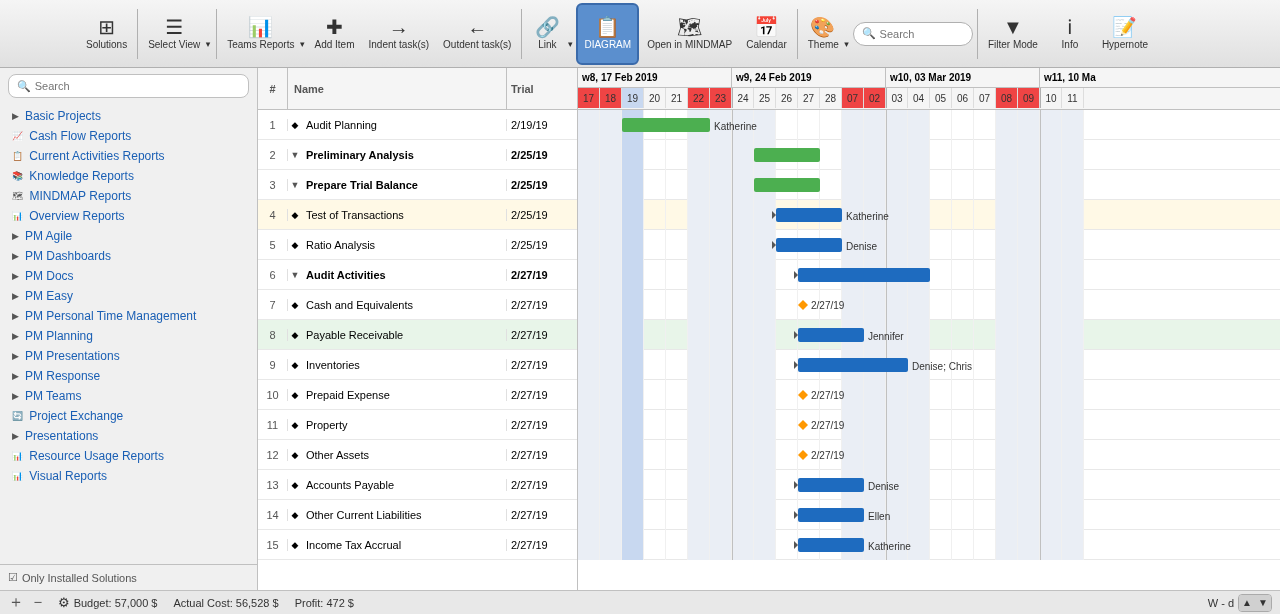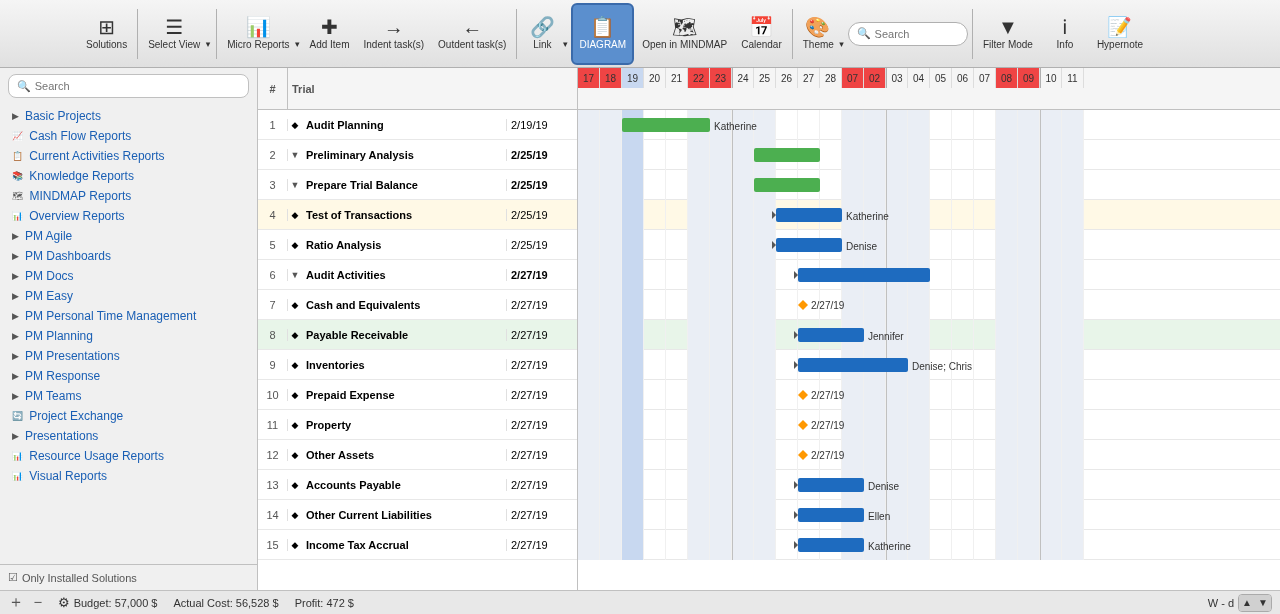--- a/index.html
+++ b/index.html
@@ -81,21 +81,21 @@
 
     
     .gantt-body { flex: 1; overflow-y: auto; overflow-x: hidden; display: flex; }
     .gantt-rows-left { min-width: 320px; border-right: 1px solid #c0c0c0; }
     .gantt-row {
       display: flex; align-items: center; height: 30px; border-bottom: 1px solid #e8e8e8;
     }
     .gantt-row.highlighted { background: #fff9e6; }
     .gantt-row.highlighted2 { background: #e8f5e9; }
     .gantt-cell-num { width: 30px; border-right: 1px solid #e0e0e0; display: flex; align-items: center; justify-content: center; font-size: 11px; color: #555; }
-    .gantt-cell-name { flex: 1; border-right: 1px solid #e0e0e0; padding-left: 4px; font-size: 11px; overflow: hidden; white-space: nowrap; text-overflow: ellipsis; display: flex; align-items: center; gap: 4px; font-weight: bold; }
+    .gantt-cell-name { flex: 1; border-right: 1px solid #e0e0e0; padding-left: 4px; font-size: 11px; overflow: hidden; white-space: nowrap; text-overflow: ellipsis; display: flex; align-items: center; gap: 4px; }
     .gantt-cell-name.bold { font-weight: bold; }
     .gantt-cell-start { width: 70px; font-size: 11px; padding-left: 4px; }
 
     
     .gantt-chart { flex: 1; position: relative; overflow: hidden; }
 
     
     .tab-bar {
       height: 24px; background: #e0e0e0; border-top: 1px solid #c0c0c0;
       display: flex; align-items: flex-end; padding-left: 8px;
@@ -146,21 +146,21 @@
       <div class="label">Solutions</div>
     </div>
     <div class="toolbar-separator"></div>
     <div class="toolbar-btn with-arrow">
       <div class="icon">☰</div>
       <div class="label">Select View</div>
     </div>
     <div class="toolbar-separator"></div>
     <div class="toolbar-btn with-arrow">
       <div class="icon">📊</div>
-      <div class="label">Micro Reports</div>
+      <div class="label">Teams Reports</div>
     </div>
     <div class="toolbar-btn">
       <div class="icon">✚</div>
       <div class="label">Add Item</div>
     </div>
     <div class="toolbar-btn">
       <div class="icon">→</div>
       <div class="label">Indent task(s)</div>
     </div>
     <div class="toolbar-btn">
@@ -300,26 +300,43 @@
       </div>
     </div>
 
     <div class="gantt-area">
 
       <div class="gantt-header" style="height:42px;">
         <div class="gantt-left-header" style="min-width:320px;">
           <div class="gantt-col-num" style="height:42px;">
             <span>#</span>
           </div>
+          <div class="gantt-col-name" style="height:42px;">
+            <span>Name</span>
+          </div>
           <div class="gantt-col-start" style="height:42px; display:flex; align-items:center;">
             <span>Trial</span>
           </div>
         </div>
 
         <div class="gantt-weeks">
+          <div class="gantt-week-row">
+            <div style="width:154px; font-size:10px; font-weight:bold; padding-left:4px; display:flex; align-items:center; border-right:1px solid #c0c0c0;">
+              <span>w8, 17 Feb 2019</span>
+            </div>
+            <div style="width:154px; font-size:10px; font-weight:bold; padding-left:4px; display:flex; align-items:center; border-right:1px solid #c0c0c0;">
+              <span>w9, 24 Feb 2019</span>
+            </div>
+            <div style="width:154px; font-size:10px; font-weight:bold; padding-left:4px; display:flex; align-items:center; border-right:1px solid #c0c0c0;">
+              <span>w10, 03 Mar 2019</span>
+            </div>
+            <div style="flex:1; font-size:10px; font-weight:bold; padding-left:4px; display:flex; align-items:center;">
+              <span>w11, 10 Ma</span>
+            </div>
+          </div>
           <div class="gantt-day-row">
 
             <div class="gantt-day-cell weekend">17</div>
             <div class="gantt-day-cell weekend">18</div>
             <div class="gantt-day-cell today-col">19</div>
             <div class="gantt-day-cell">20</div>
             <div class="gantt-day-cell">21</div>
             <div class="gantt-day-cell weekend">22</div>
             <div class="gantt-day-cell weekend">23</div>
 

